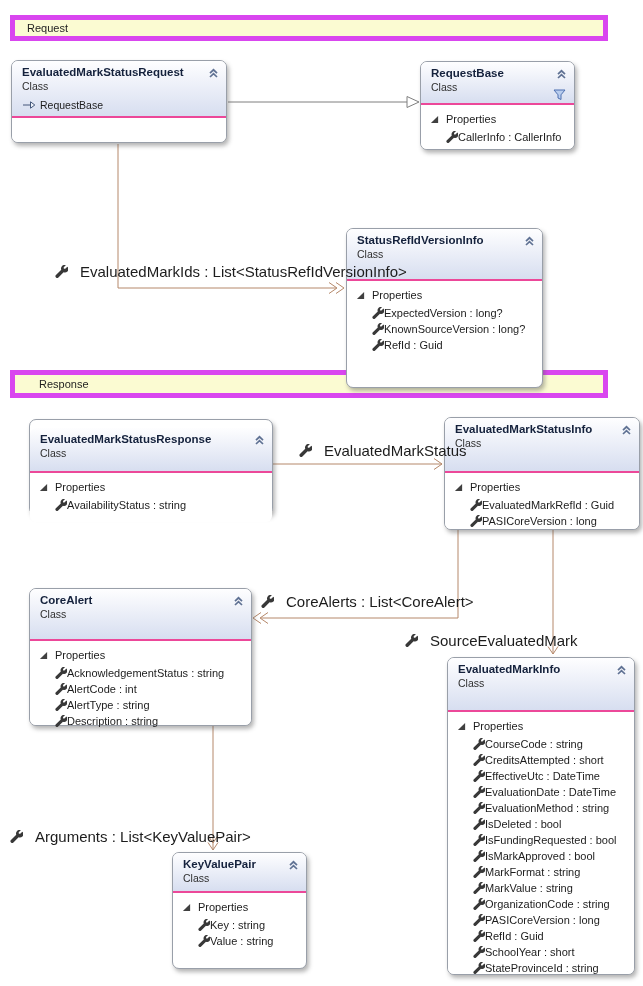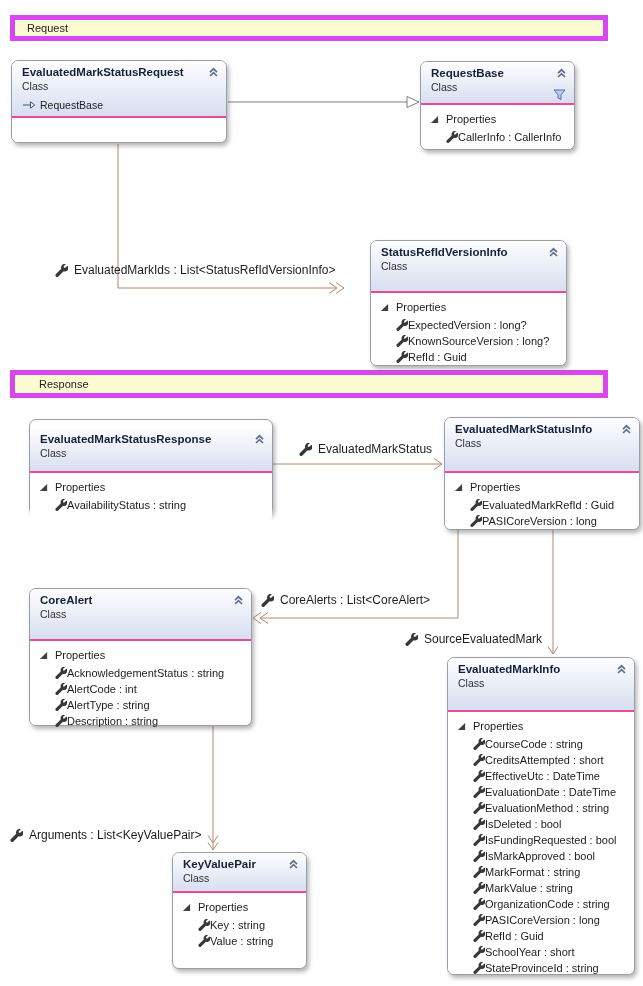--- a/index.html
+++ b/index.html
@@ -7,33 +7,33 @@
 
   
   .banner{position:absolute;left:10px;width:598px;background:#fbfbd2;border:5px solid #d946ef;
           font-size:11px;color:#1e1e1e;display:flex;align-items:center;padding-left:12px;box-sizing:border-box;}
 
   
   .cls-box{position:absolute;box-sizing:border-box;border:1px solid #999fa9;border-radius:7px;
            background:#ffffff;box-shadow:2px 3px 4px rgba(90,90,90,0.45);}
   .cls-header{box-sizing:border-box;border-radius:6px 6px 0 0;
               background:linear-gradient(#fefeff,#d7def0);padding:5px 6px 0 10px;position:relative;}
-  .cls-title-row{display:flex;justify-content:space-between;align-items:flex-start;}
+  .cls-title-row{display:flex;justify-content:space-between;align-items:center;}
   .cls-title{font-size:11.5px;font-weight:bold;color:#14213c;line-height:13px;white-space:nowrap;}
   .cls-sub{font-size:10.5px;color:#2f2f2f;line-height:12px;margin-top:1px;}
   .cls-body{box-sizing:border-box;background:#ffffff;border-top:2px solid #ec4899;
             border-radius:0 0 6px 6px;padding-top:4px;}
   .sec-row{display:flex;align-items:center;gap:7px;padding:2px 6px 2px 9px;font-size:11px;color:#1c1c1c;height:16px;}
   .mem-row{display:flex;align-items:center;padding:0 4px 0 25px;font-size:11px;color:#1c1c1c;
            height:16px;white-space:nowrap;}
   .inherits-row{display:flex;align-items:center;gap:4px;font-size:10.5px;color:#1c1c1c;margin-top:7px;}
   .funnel-row{position:absolute;right:8px;bottom:2px;}
 
   
-  .conn-label{position:absolute;display:flex;align-items:center;gap:6px;font-size:12px;color:#1c1c1c;white-space:nowrap;}
+  .conn-label{position:absolute;display:flex;align-items:center;gap:12px;font-size:15px;color:#1c1c1c;white-space:nowrap;}
 
   svg.icon{display:block;}
   .connector-layer{position:absolute;left:0;top:0;}
 </style>
 </head>
 <body>
 
 <div class="canvas">
 
   <svg class="connector-layer" width="643" height="986" viewBox="0 0 643 986">
@@ -133,21 +133,21 @@
           <div class="mem-row">
     <svg class="icon" width="12" height="12" viewBox="0 0 16 16">
       <path fill="#383838" d="M15.2 2.1 12.6 4.7 10.9 4.5 10.7 2.8 13.3 0.2a4.4 4.4 0 0 0-5.6 5.7L1.2 12.4a2.1 2.1 0 1 0 3 3l6.4-6.5a4.4 4.4 0 0 0 5.7-5.6z"></path>
     </svg>
     <span>CallerInfo : CallerInfo</span>
   </div>
         </div>
     </div>
   </div>
 
-  <div class="cls-box" style="left:346px;top:240px;width:197px;height:126px;margin-left:24px;">
+  <div class="cls-box" style="left:346px;top:228px;width:197px;height:160px;">
     <div class="cls-header" style="height:50px;">
       <div class="cls-title-row">
         <span class="cls-title">StatusRefIdVersionInfo</span>
         <svg class="icon" width="13" height="12" viewBox="0 0 12 12">
             <g stroke="#5f7193" stroke-width="1.7" fill="none">
               <path d="M2.5 6.2 6 2.8 9.5 6.2"></path>
               <path d="M2.5 10 6 6.6 9.5 10"></path>
             </g>
           </svg>
       </div>

